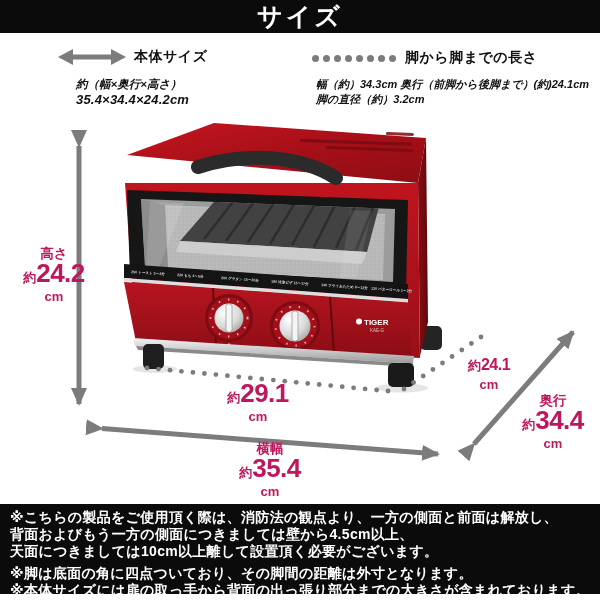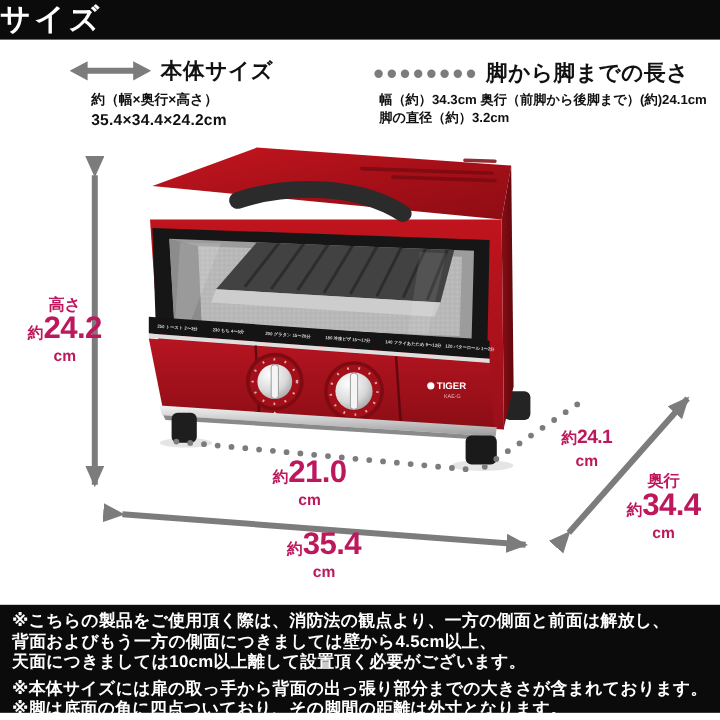--- a/index.html
+++ b/index.html
@@ -5,30 +5,30 @@
   html,body{margin:0;padding:0;}
   body{
     width:600px;height:600px;position:relative;overflow:hidden;
     background:#ffffff;
     font-family:"Liberation Sans","DejaVu Sans",sans-serif;
     color:#111;
   }
   
   .header{
     position:absolute;left:0;top:0;width:600px;height:33px;
-    background:#0b0b0b;display:flex;align-items:center;justify-content:flex-start;
+    background:#0b0b0b;display:flex;align-items:center;justify-content:center;
   }
   .header .title{
     color:#fff;font-size:25px;font-weight:bold;letter-spacing:3px;line-height:33px;
   }
   
   .legend-left{position:absolute;left:58px;top:47px;display:flex;align-items:center;gap:8px;}
   .legend-right{position:absolute;left:312px;top:49px;display:flex;align-items:center;gap:9px;}
-  .legend-label{font-size:18px;font-weight:bold;letter-spacing:0.5px;}
-  .legend-sub{position:absolute;font-weight:bold;line-height:15px;}
+  .legend-label{font-size:14px;font-weight:bold;letter-spacing:0.5px;}
+  .legend-sub{position:absolute;font-weight:bold;line-height:15px;font-style:italic;}
   #sub-body{left:76px;top:77px;font-size:11.5px;}
   #sub-body .l2{font-size:13px;letter-spacing:0.2px;text-align:center;}
   #sub-leg{left:316px;top:77px;font-size:11px;}
   .dots-row{display:flex;gap:4px;}
   .dots-row i{width:7px;height:7px;border-radius:50%;background:#7c7c7c;display:block;}
   
   .dim{position:absolute;text-align:center;color:#be185d;}
   .dim-name{font-size:13.5px;font-weight:bold;line-height:15px;}
   .dim-val{line-height:25px;white-space:nowrap;}
   .approx{font-size:13px;font-weight:bold;}
@@ -268,25 +268,26 @@
   </g>
 </svg>
 
 <div class="dim" id="dim-height">
   <div class="dim-name">高さ</div>
   <div class="dim-val"><span class="approx">約</span><span class="num">24.2</span></div>
   <div class="dim-unit">cm</div>
 </div>
 
 <div class="dim" id="dim-legwidth">
-  <div class="dim-val"><span class="approx">約</span><span class="num">21.0</span></div>
+  <div class="dim-val"><span class="approx">約</span><span class="num">29.1</span></div>
   <div class="dim-unit">cm</div>
 </div>
 
 <div class="dim" id="dim-width">
+  <div class="dim-name">横幅</div>
   <div class="dim-val"><span class="approx">約</span><span class="num">35.4</span></div>
   <div class="dim-unit">cm</div>
 </div>
 
 <div class="dim" id="dim-legdepth">
   <div class="dim-val"><span class="approx">約</span><span class="num" style="font-size:16px">24.1</span></div>
   <div class="dim-unit">cm</div>
 </div>
 
 <div class="dim" id="dim-depth">
@@ -295,16 +296,16 @@
   <div class="dim-unit">cm</div>
 </div>
 
 <div class="footnote">
   <div class="para">
     <div>※こちらの製品をご使用頂く際は、消防法の観点より、一方の側面と前面は解放し、</div>
     <div>背面およびもう一方の側面につきましては壁から4.5cm以上、</div>
     <div>天面につきましては10cm以上離して設置頂く必要がございます。</div>
   </div>
   <div class="para">
+    <div>※脚は底面の角に四点ついており、その脚間の距離は外寸となります。</div>
     <div>※本体サイズには扉の取っ手から背面の出っ張り部分までの大きさが含まれております。</div>
-    <div>※脚は底面の角に四点ついており、その脚間の距離は外寸となります。</div>
   </div>
 </div>
 
 </body></html>

